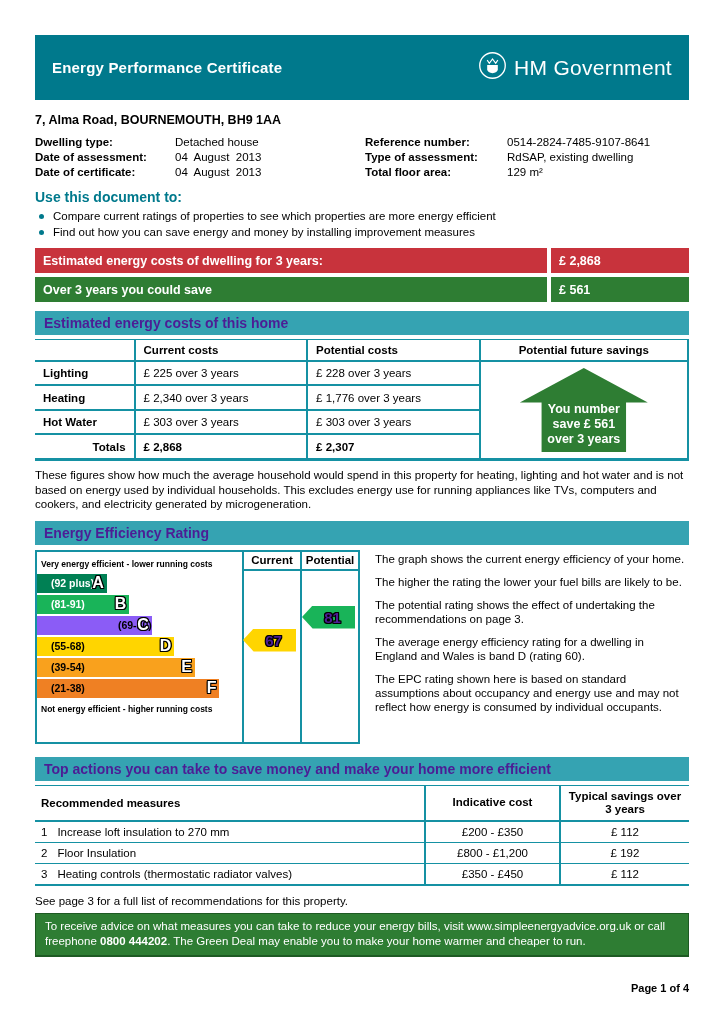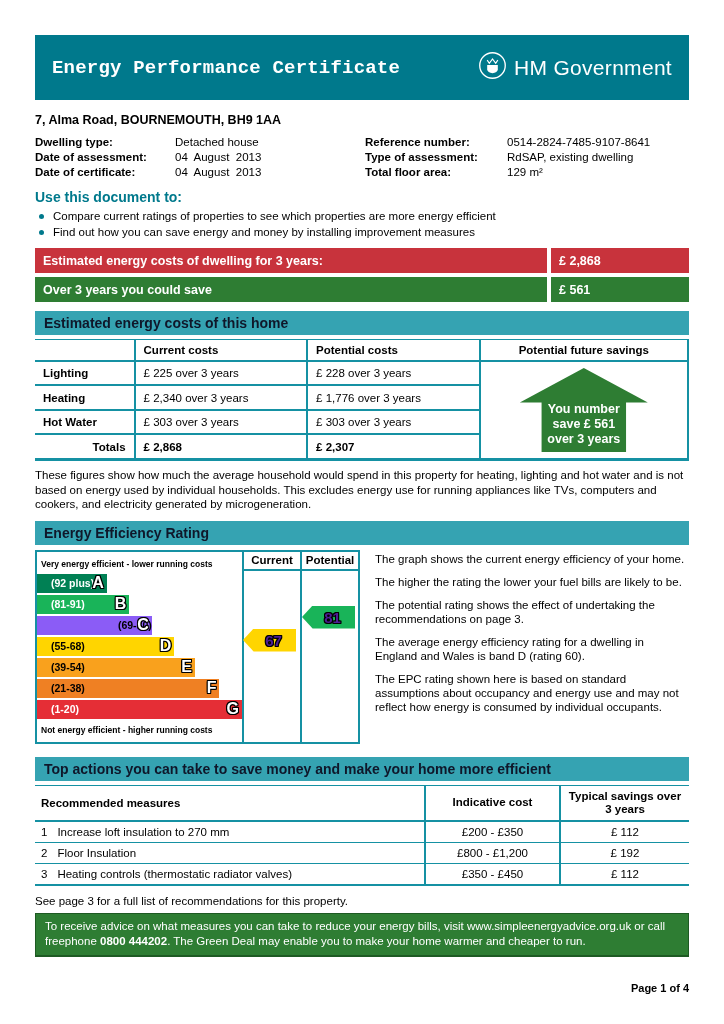--- a/index.html
+++ b/index.html
@@ -11,21 +11,21 @@
   }
   .page { position: absolute; inset: 0; }
   .content { margin: 35px 35px 0 35px; width: 654px; }
 
   
   .header-banner {
     height: 65px; background: #00798C; color: #fff;
     display: flex; align-items: center; justify-content: space-between;
     padding: 0 17px 0 17px;
   }
-  .header-banner h1 { font-size: 19px; font-weight: bold; letter-spacing: 0.2px; font-family: Liberation Mono, monospace; }
+  .header-banner h1 { font-size: 15px; font-weight: bold; letter-spacing: 0.2px; }
   .gov-logo { display: flex; align-items: center; gap: 7px; }
   .gov-logo .gov-text { font-size: 21px; font-weight: 400; color: #fff; letter-spacing: 0.3px; }
 
   
   .address { margin-top: 13px; font-size: 12.5px; font-weight: bold; }
   .details { margin-top: 9px; display: grid; grid-template-columns: 140px 190px 142px 1fr; row-gap: 3px; font-size: 11.5px; }
   .details .lbl { font-weight: bold; }
   .details .val { white-space: pre-wrap; }
 
   
@@ -38,21 +38,21 @@
   .stat-banner { margin-top: 9px; display: flex; height: 25px; color: #fff; font-weight: bold; font-size: 12.5px; }
   .stat-banner.first { margin-top: 10px; }
   .stat-banner .sb-label { flex: 1; display: flex; align-items: center; padding-left: 8px; }
   .stat-banner .sb-value { width: 138px; margin-left: 4px; display: flex; align-items: center; padding-left: 8px; }
   .stat-banner.red .sb-label, .stat-banner.red .sb-value { background: #C8333C; }
   .stat-banner.green .sb-label, .stat-banner.green .sb-value { background: #2E7D33; }
   .stat-banner + .stat-banner { margin-top: 4px; }
 
   
   .section-banner {
-    margin-top: 9px; height: 24px; background: #35A3B2; color: #0f172a;
+    margin-top: 9px; height: 24px; background: #35A3B2; color: #4c1d95;
     font-size: 14px; font-weight: bold; display: flex; align-items: center; padding-left: 9px;
   }
 
   
   table.costs { margin-top: 4px; width: 100%; border-collapse: collapse; font-size: 11.5px; }
   table.costs th, table.costs td { padding: 4px 8px; text-align: left; vertical-align: middle; }
   table.costs tr { border-top: 2px solid #1591A3; }
   table.costs tr.hdr { border-top: 1px solid #1591A3; }
   table.costs tr:last-child, table.costs { border-bottom: 3px solid #1591A3; }
   .col-sep { border-left: 2px solid #1591A3; }
@@ -253,24 +253,20 @@
             <span class="letter">D</span>
           </div>
           <div class="band band-e">
             <span class="range">(39-54)</span>
             <span class="letter">E</span>
           </div>
           <div class="band band-f">
             <span class="range">(21-38)</span>
             <span class="letter">F</span>
           </div>
-          <div class="band band-g">
-            <span class="range">(1-20)</span>
-            <span class="letter">G</span>
-          </div>
           <div class="chart-caption bottom">Not energy efficient - higher running costs</div>
         </div>
         <div class="rating-col">
           <div class="col-header">Current</div>
         </div>
         <div class="rating-col">
           <div class="col-header">Potential</div>
         </div>
         <div class="arrow arrow-current">67</div>
         <div class="arrow arrow-potential">81</div>

